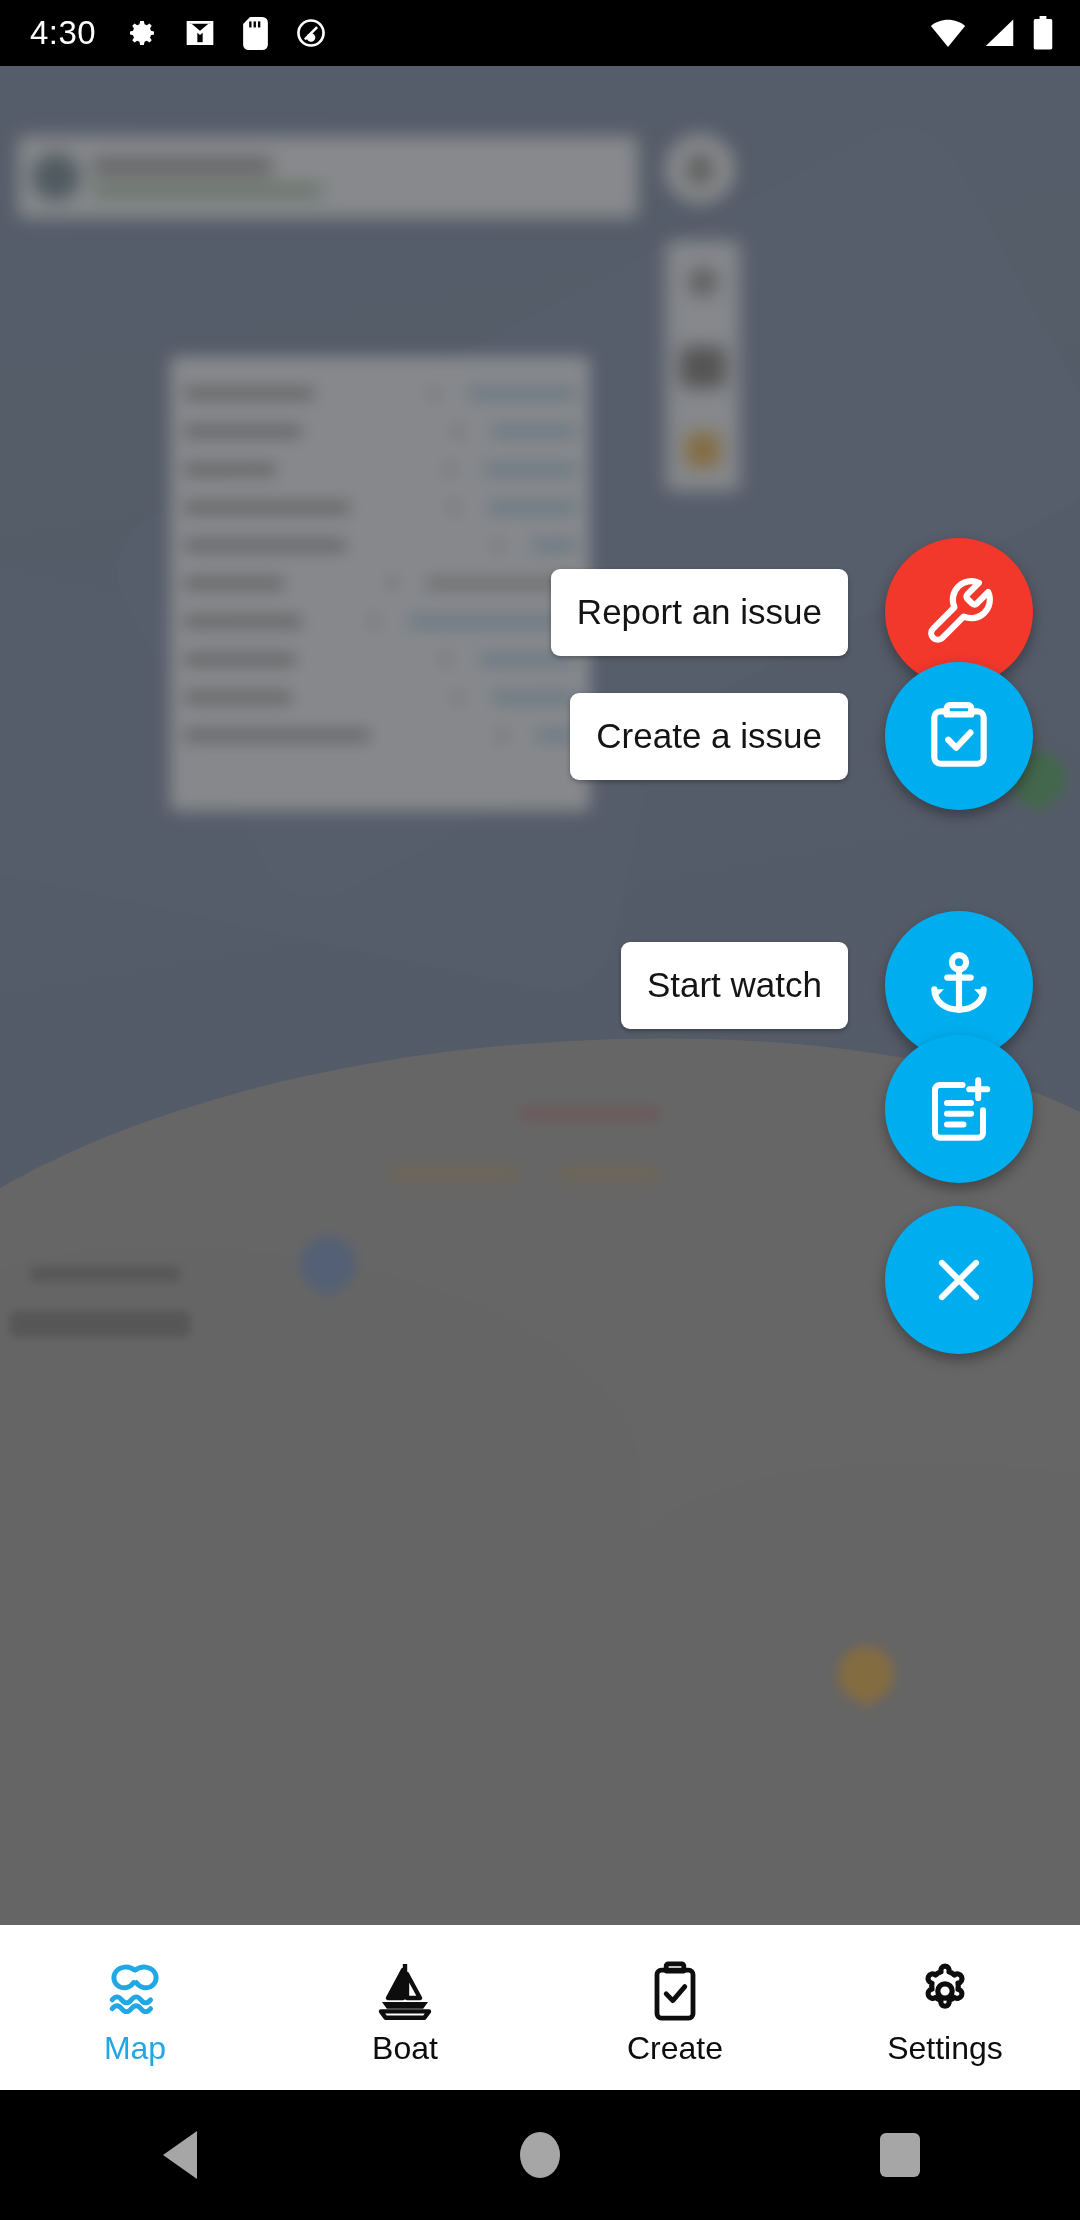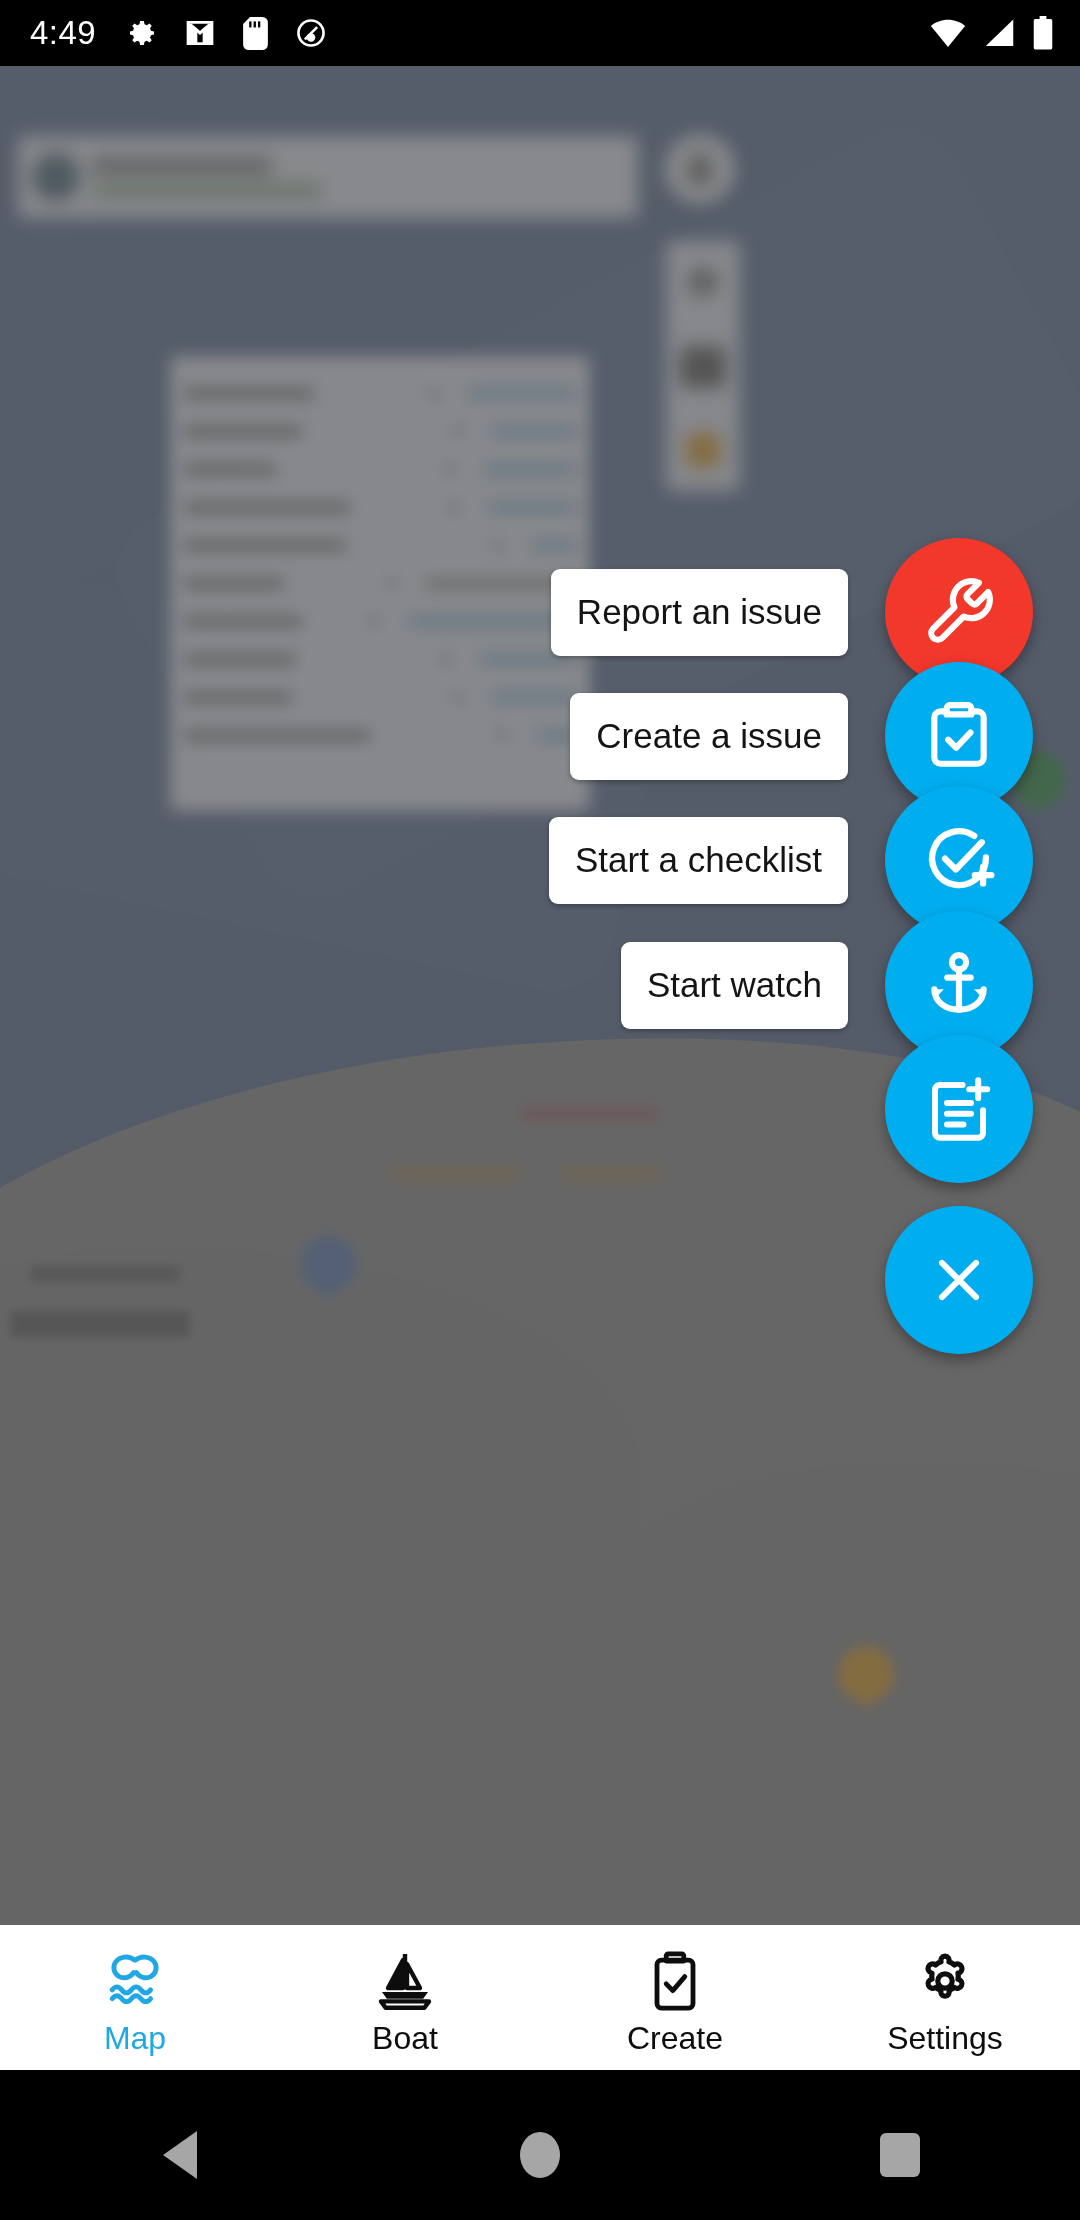--- a/index.html
+++ b/index.html
@@ -135,21 +135,21 @@
   .fab-btn{
     width:148px; height:148px; border-radius:50%;
     display:flex; align-items:center; justify-content:center;
     box-shadow:0 6px 14px rgba(0,0,0,.34);
     flex:0 0 auto;
   }
   .fab-btn svg{ display:block; }
 
   
   #bottom-nav{
-    position:absolute; left:0; top:1925px; width:1080px; height:145px;
+    position:absolute; left:0; top:1925px; width:1080px; height:165px;
     background:#fff; display:flex; z-index:70;
   }
   .nav-item{
     flex:1; display:flex; flex-direction:column; align-items:center;
     justify-content:center; gap:10px; padding-top:8px;
   }
   .nav-ico{ height:62px; display:flex; align-items:center; justify-content:center; }
   .nav-label{ font-size:32px; color:#0d0d0d; line-height:1; }
   .nav-item.active .nav-label{ color:#21a8e4; }
 
@@ -297,30 +297,20 @@
       <div class="fab-label">Create a issue</div>
       <div class="fab-btn" style="background:#00ADEF;">
         <svg width="74" height="74" viewBox="0 0 24 24" fill="none" stroke="#fff" stroke-width="2" stroke-linecap="round" stroke-linejoin="round">
           <path d="M9 2h6a1 1 0 0 1 1 1v2H8V3a1 1 0 0 1 1-1z"></path>
           <path d="M8 4H6a2 2 0 0 0-2 2v13a2 2 0 0 0 2 2h12a2 2 0 0 0 2-2V6a2 2 0 0 0-2-2h-2"></path>
           <path d="M8.5 13.2l2.6 2.6 4.6-4.9"></path>
         </svg>
       </div>
     </div>
 
-    <div class="fab-row" style="top:720px;">
-      <div class="fab-label">Start a checklist</div>
-      <div class="fab-btn" style="background:#00ADEF;">
-        <svg width="76" height="76" viewBox="0 0 24 24" fill="none" stroke="#fff" stroke-width="2" stroke-linecap="round" stroke-linejoin="round">
-          <path d="M20.5 11.2A8.5 8.5 0 1 1 16.8 4.4"></path>
-          <path d="M7.6 11.6l3.4 3.4 8.2-8.6"></path>
-          <path d="M19.6 14.2v5.2M17 16.8h5.2"></path>
-        </svg>
-      </div>
-    </div>
 
     <div class="fab-row" style="top:845px;">
       <div class="fab-label">Start watch</div>
       <div class="fab-btn" style="background:#00ADEF;">
         <svg width="74" height="74" viewBox="0 0 24 24" fill="none" stroke="#fff" stroke-width="2" stroke-linecap="round" stroke-linejoin="round">
           <circle cx="12" cy="4.6" r="2.3"></circle>
           <path d="M12 6.9V20"></path>
           <path d="M8.2 9.6h7.6"></path>
           <path d="M4 13.4c0 4 3.6 6.6 8 6.6s8-2.6 8-6.6"></path>
           <path d="M4 13.4H7.1L4 16.6z" fill="#fff" stroke="none"></path>
@@ -342,21 +332,21 @@
     <div class="fab-row" style="top:1140px;">
       <div class="fab-btn" style="background:#00ADEF;">
         <svg width="66" height="66" viewBox="0 0 24 24" fill="none" stroke="#fff" stroke-width="2.2" stroke-linecap="round">
           <path d="M5.8 5.8l12.4 12.4M18.2 5.8L5.8 18.2"></path>
         </svg>
       </div>
     </div>
   </div>
 
   <div id="status-bar">
-    <span id="status-clock">4:49</span>
+    <span id="status-clock">4:30</span>
     <span class="sb-left-icons">
       <svg class="sb-ico" width="32" height="32" viewBox="0 0 24 24" fill="#fff">
         <path d="M12 8.6a3.4 3.4 0 1 0 0 6.8 3.4 3.4 0 0 0 0-6.8zm9 4.6v-2.4l-2.3-.5a6.9 6.9 0 0 0-.7-1.7l1.3-2-1.7-1.7-2 1.3a6.9 6.9 0 0 0-1.7-.7L13.4 3h-2.8l-.5 2.5a6.9 6.9 0 0 0-1.7.7l-2-1.3L4.7 6.6l1.3 2a6.9 6.9 0 0 0-.7 1.7L3 10.8v2.4l2.3.5c.16.6.4 1.16.7 1.7l-1.3 2 1.7 1.7 2-1.3c.54.3 1.1.54 1.7.7l.5 2.5h2.8l.5-2.5c.6-.16 1.16-.4 1.7-.7l2 1.3 1.7-1.7-1.3-2c.3-.54.54-1.1.7-1.7z"></path>
       </svg>
       <svg class="sb-ico" width="32" height="32" viewBox="0 0 24 24">
         <path d="M3 4h18v16H3z" fill="none" stroke="#fff" stroke-width="2"></path>
         <path d="M4.5 5.6l7.5 6.4 7.5-6.4" fill="none" stroke="#fff" stroke-width="2.4"></path>
         <path d="M3 20h7V9.5L3 4z" fill="#fff"></path>
         <path d="M21 20h-7V9.5L21 4z" fill="#fff"></path>
       </svg>

